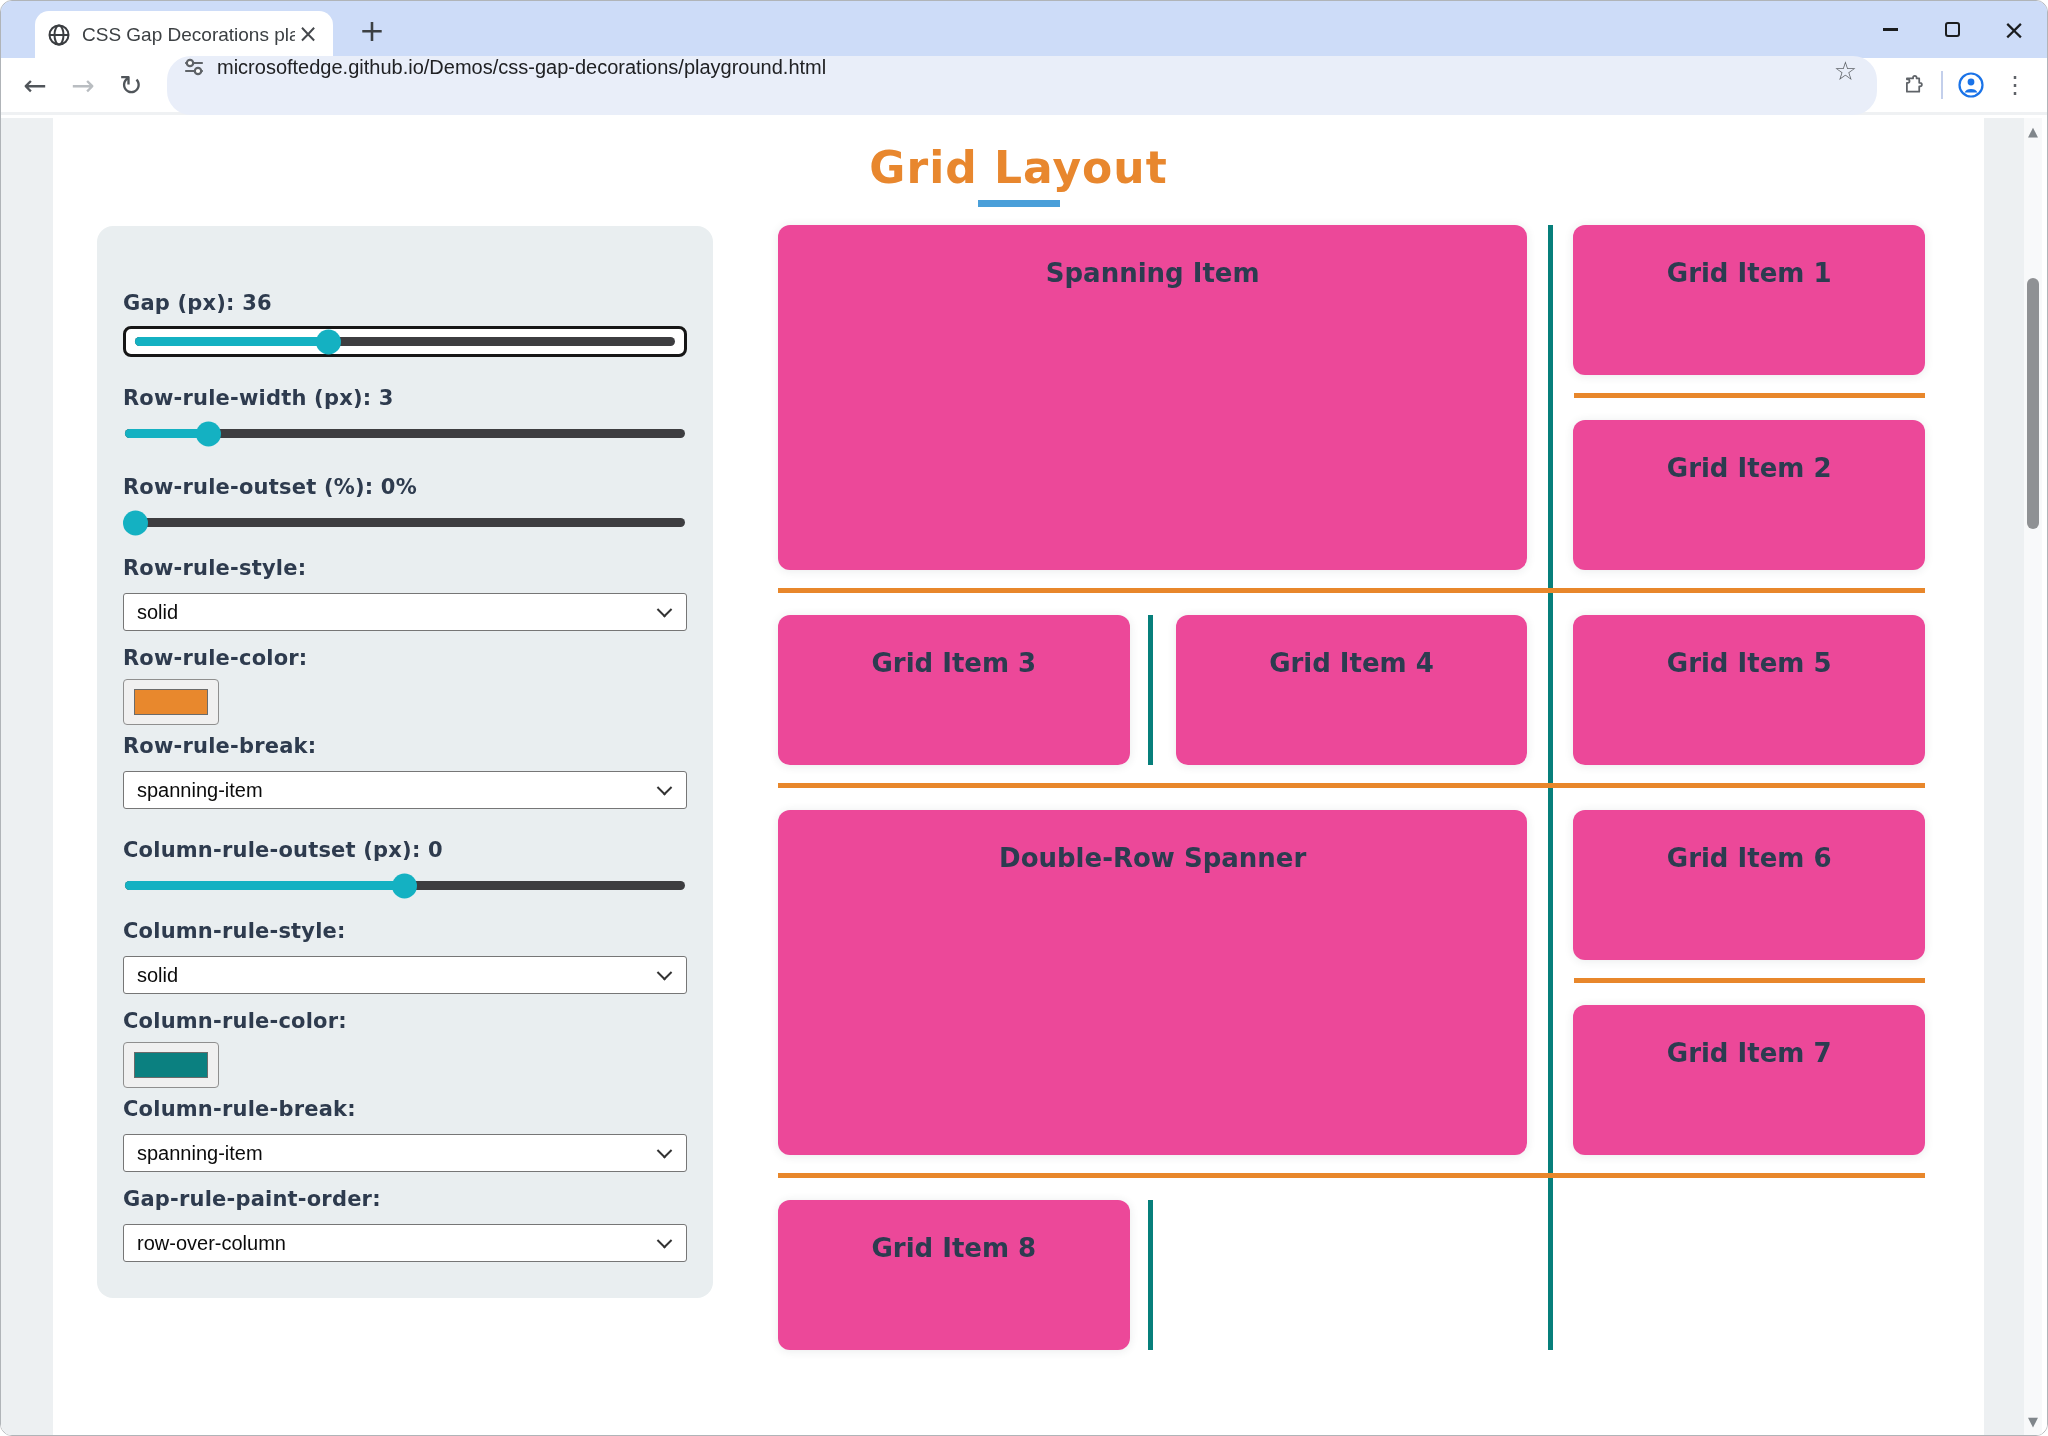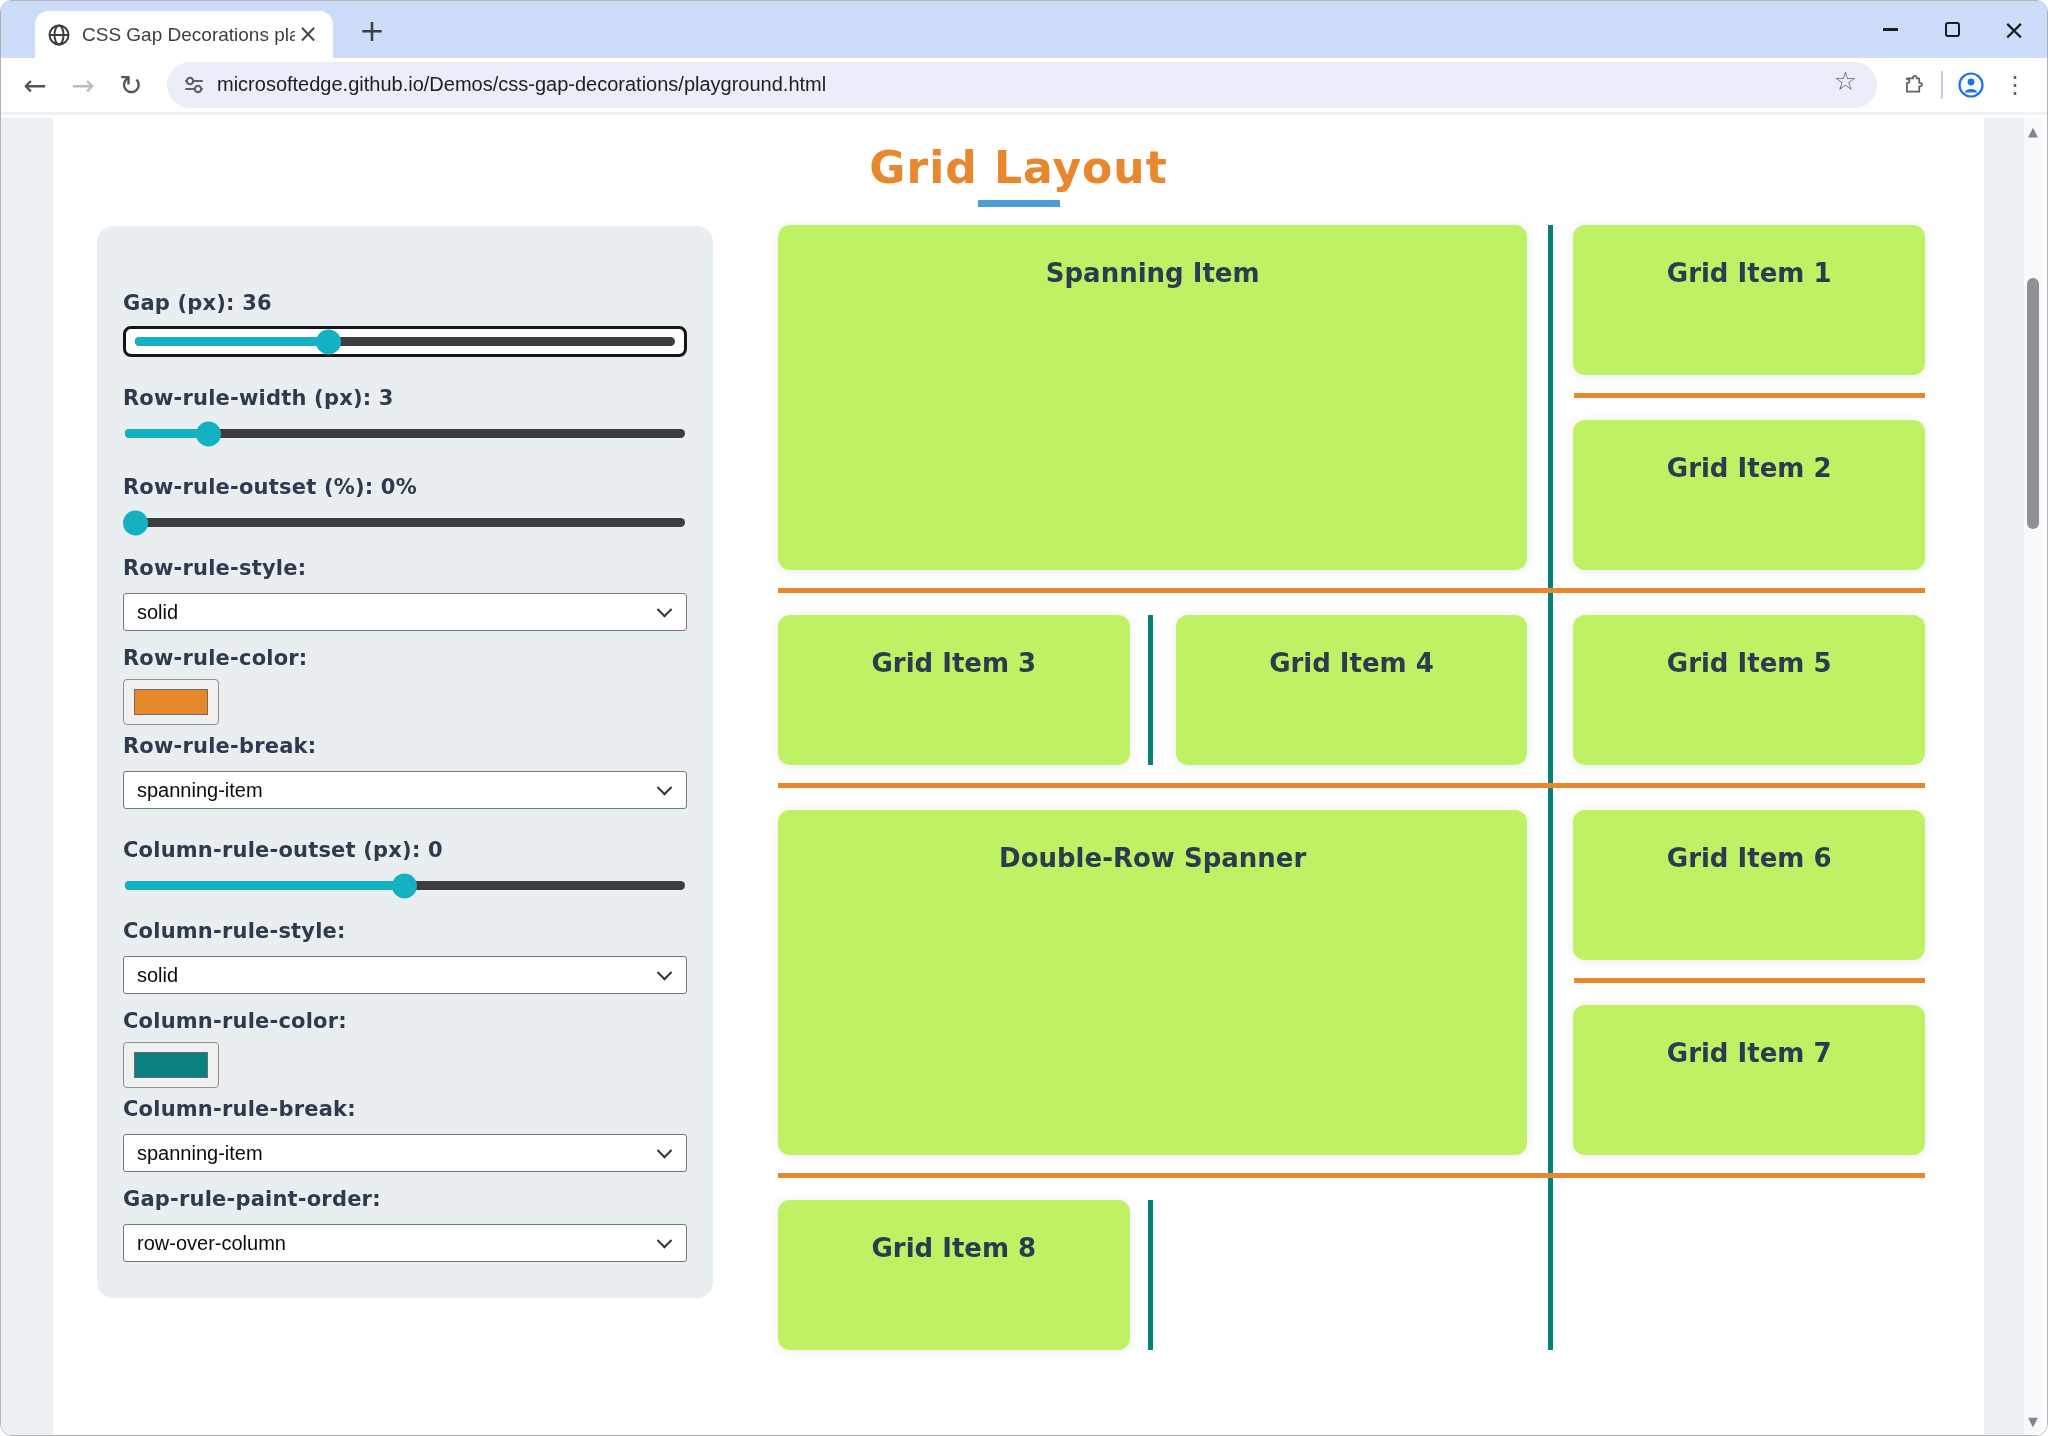--- a/index.html
+++ b/index.html
@@ -24,22 +24,22 @@
   .min-glyph { display:block; width:15px; height:2.5px; background:#1b1d1f; }
   .max-glyph { display:block; width:15px; height:15px; border:2.5px solid #1b1d1f; border-radius:3px; }
   .close-glyph { font-size:27px; line-height:27px; }
 
   
   .toolbar { position:relative; height:57px; background:#fff; display:flex; align-items:center;
              border-bottom:3px solid #eff1f3; padding-left:10px; }
   .nav-btn { width:48px; height:48px; display:flex; align-items:center; justify-content:center;
              font-size:28px; color:#50555a; flex:none; }
   .nav-btn.disabled { color:#b9bdc1; }
-  .omnibox { flex:1; height:46px; background:var(--urlpill_bg,#e9eef9); border-radius:24px;
-             margin:0 14px 0 12px; display:flex; align-items:flex-end; padding:12px 16px; min-width:0; }
+  .omnibox { flex:1; height:59px; background:var(--urlpill_bg,#e9eef9); border-radius:24px;
+             margin:0 14px 0 12px; display:flex; align-items:flex-start; padding:0 16px; min-width:0; }
   .url-text { flex:1; margin-left:12px; font-family:"Liberation Sans",sans-serif; font-size:20px;
               color:#202124; white-space:nowrap; overflow:hidden; }
   .star { font-size:26px; color:#5f6368; flex:none; margin-right:4px; }
   .tb-right { display:flex; align-items:center; flex:none; margin-right:10px; }
   .tb-icon { width:44px; height:44px; display:flex; align-items:center; justify-content:center; }
   .separator { width:2px; height:28px; background:#c3cfeb; margin:0 6px; }
   .dots { font-size:24px; color:#5f6368; }
 
   
   .content { position:absolute; top:117px; left:0; right:0; bottom:0; background:#fff; }
@@ -78,21 +78,21 @@
           transform:rotate(45deg) translate(-2px,-2px); flex:none; }
 
   .swatch { width:96px; height:46px; background:#f0f0f0; border:1.5px solid #8f8f8f; border-radius:4px;
             display:flex; align-items:center; justify-content:center; }
   .swatch-inner { width:74px; height:26px; border:1px solid #6b6b6b; }
 
   
   .grid-wrap { position:absolute; left:725px; top:107px; width:1147px; height:1125px; }
   .grid { position:absolute; inset:0; display:grid; grid-template-columns:repeat(3,1fr);
           grid-template-rows:repeat(6,150px); column-gap:46px; row-gap:45px; }
-  .card { background:#bef264; border-radius:12px; box-shadow:0 1px 10px rgba(40,50,60,.10);
+  .card { background:#ec4899; border-radius:12px; box-shadow:0 1px 10px rgba(40,50,60,.10);
           display:flex; justify-content:center; padding-top:33px;
           font-size:26px; font-weight:600; color:var(--card_text,#2c3c50); }
   .c-span  { grid-column:1/3; grid-row:1/3; }
   .c-g1 { grid-column:3; grid-row:1; }  .c-g2 { grid-column:3; grid-row:2; }
   .c-g3 { grid-column:1; grid-row:3; }  .c-g4 { grid-column:2; grid-row:3; }  .c-g5 { grid-column:3; grid-row:3; }
   .c-dspan { grid-column:1/3; grid-row:4/6; }
   .c-g6 { grid-column:3; grid-row:4; }  .c-g7 { grid-column:3; grid-row:5; }
   .c-g8 { grid-column:1; grid-row:6; }  .c-g9 { grid-column:2; grid-row:6; }
 
   .rule-col { position:absolute; width:5px; background:var(--rule_teal,#077f7b); z-index:1; }

